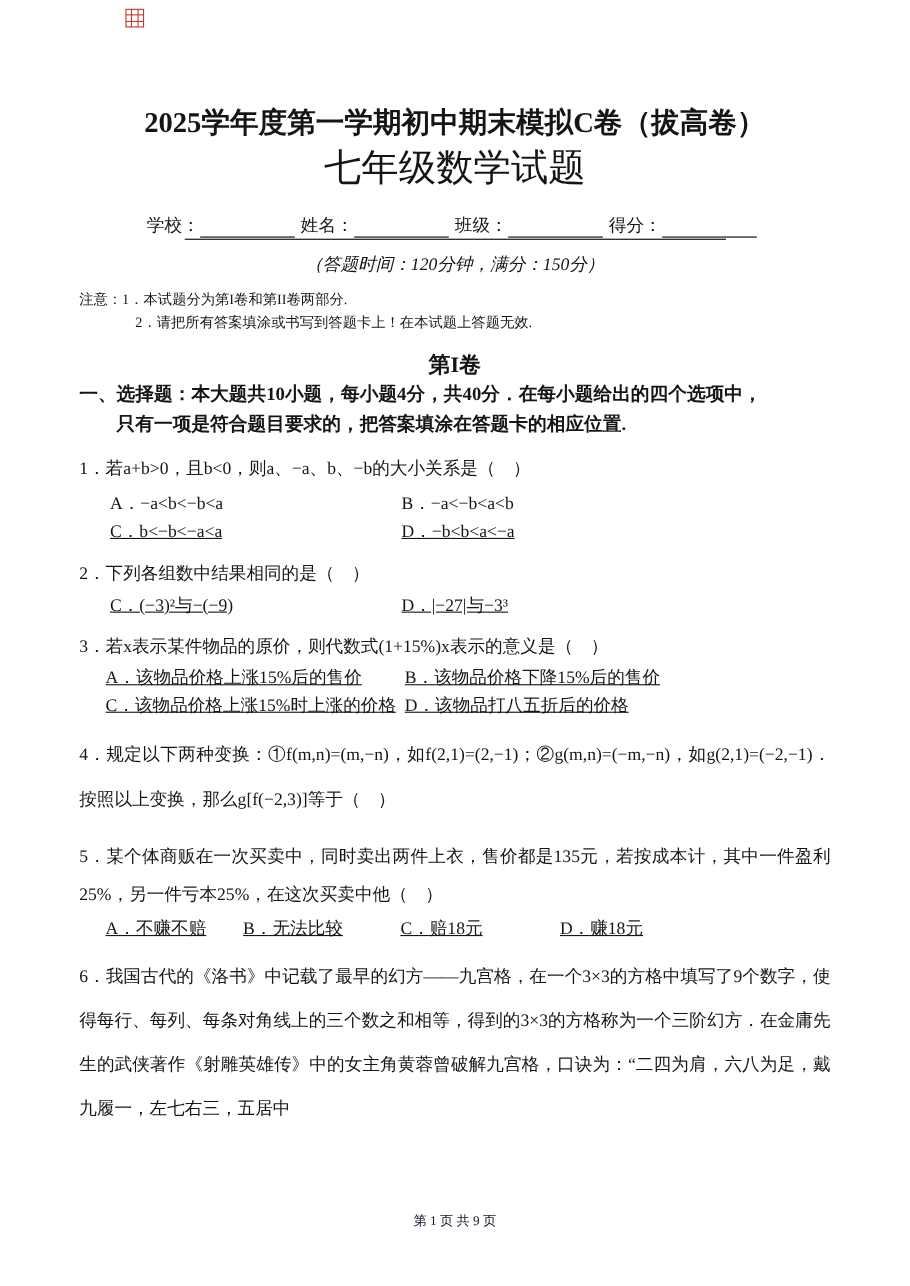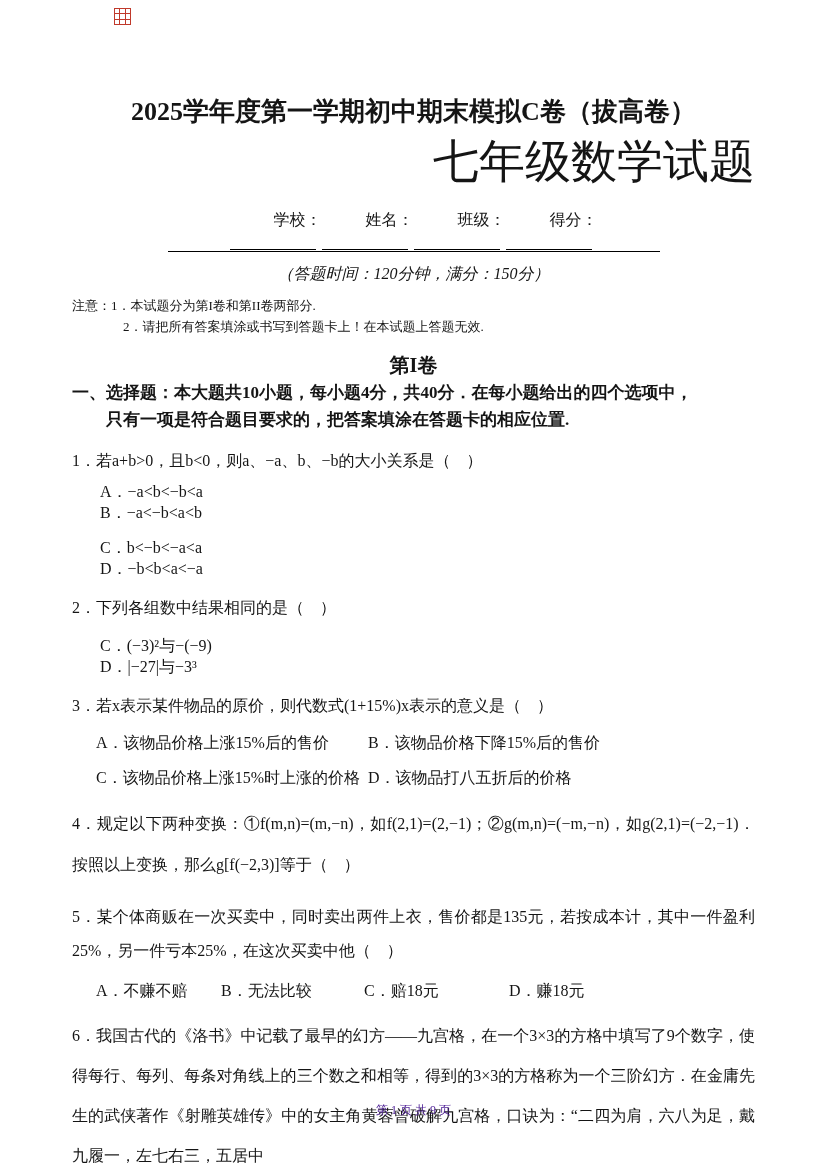--- a/index.html
+++ b/index.html
@@ -22,29 +22,29 @@
     gap: 1px; padding: 1px;
   }
   .corner-icon span { background: #fff; }
   .content { padding: 96px 72px 0 72px; }
 
   .title {
     text-align: center; font-weight: bold;
     font-size: 26px; line-height: 1.25; margin: 0;
   }
   .subtitle {
-    text-align: right; font-size: 46px;
+    text-align: center; font-size: 34px;
     line-height: 1.25; margin: 4px 0 0 0; font-weight: 400;
   }
 
   .info-row {
     display: flex; justify-content: center; align-items: flex-end;
     margin-top: 20px; font-size: 16px;
   }
-  .info-item { display: flex; align-items: flex-end; flex-direction: column; }
+  .info-item { display: flex; align-items: flex-end; }
   .blank {
     display: inline-block; width: 86px; height: 19px;
     border-bottom: 1px solid #000; margin-right: 6px;
   }
   .info-rule {
     width: 492px; border-bottom: 1.2px solid #000;
     margin: 1px auto 0 auto; height: 1px;
   }
 
   .time-note { text-align: center; font-size: 16px; margin-top: 12px; font-style: italic; }
@@ -61,31 +61,31 @@
   .section-line2 { padding-left: 34px; }
 
   .q { font-size: 16px; margin-top: 14px; }
   .q-text { line-height: 1.7; text-align: justify; }
   .q-text-tall { line-height: 2.6; }
   .q6 .q-text { line-height: 2.5; }
 
   .opts { display: flex; padding-left: 24px; margin-top: 8px; }
   .opts .opt { display: inline-block; }
   .two-col .opt { width: 265px; }
-  .two-col { padding-left: 28px; flex-direction: column; }
+  .two-col { padding-left: 28px; }
   .q3cols .opt { width: 272px; }
   .q3cols { padding-left: 24px; }
   .four-col .opt:nth-child(1) { width: 125px; }
   .four-col .opt:nth-child(2) { width: 143px; }
   .four-col .opt:nth-child(3) { width: 145px; }
-  .opts-sup { margin-top: 14px; }
+  .opts-sup { margin-top: 4px; text-decoration: underline; }
 
   .footer {
     position: absolute; left: 0; bottom: 50px; width: 100%;
-    text-align: center; font-size: 12px; color: #4c1d95;
+    text-align: center; font-size: 12px; color: #0f172a;
   }
 </style>
 </head>
 <body>
 
 <div class="corner-icon">
   <span></span>
     <span></span>
     <span></span>
   <span></span>

